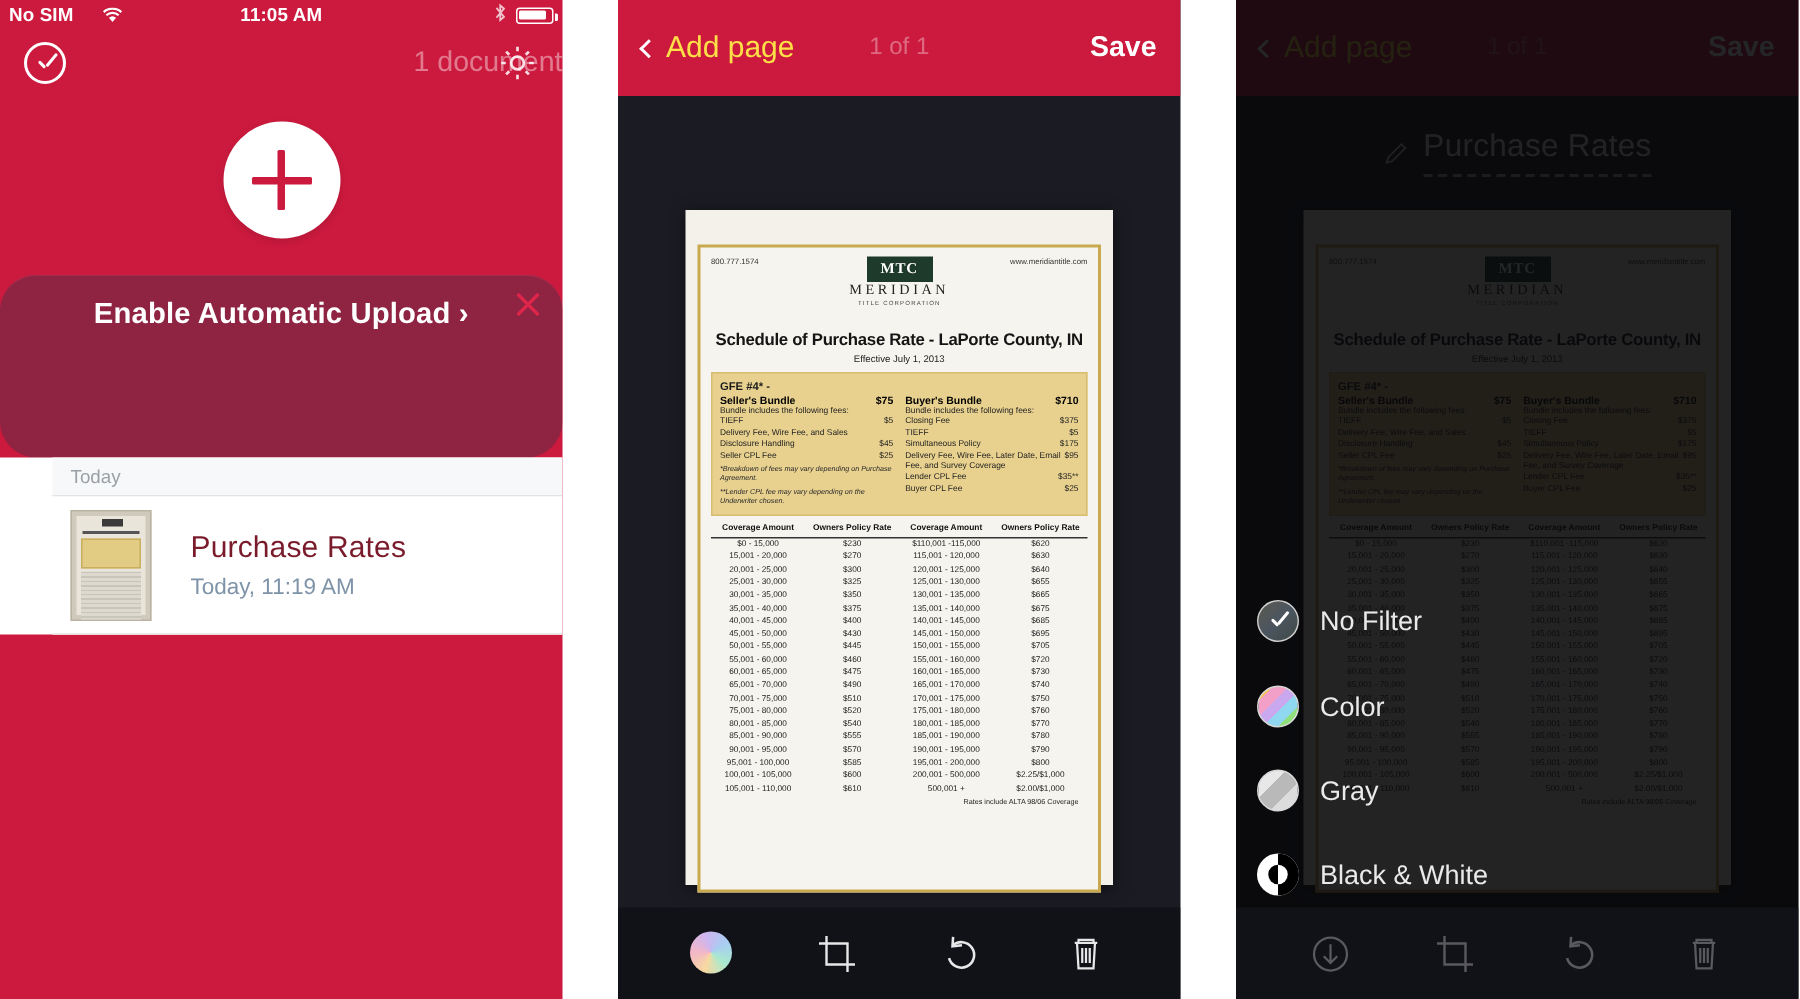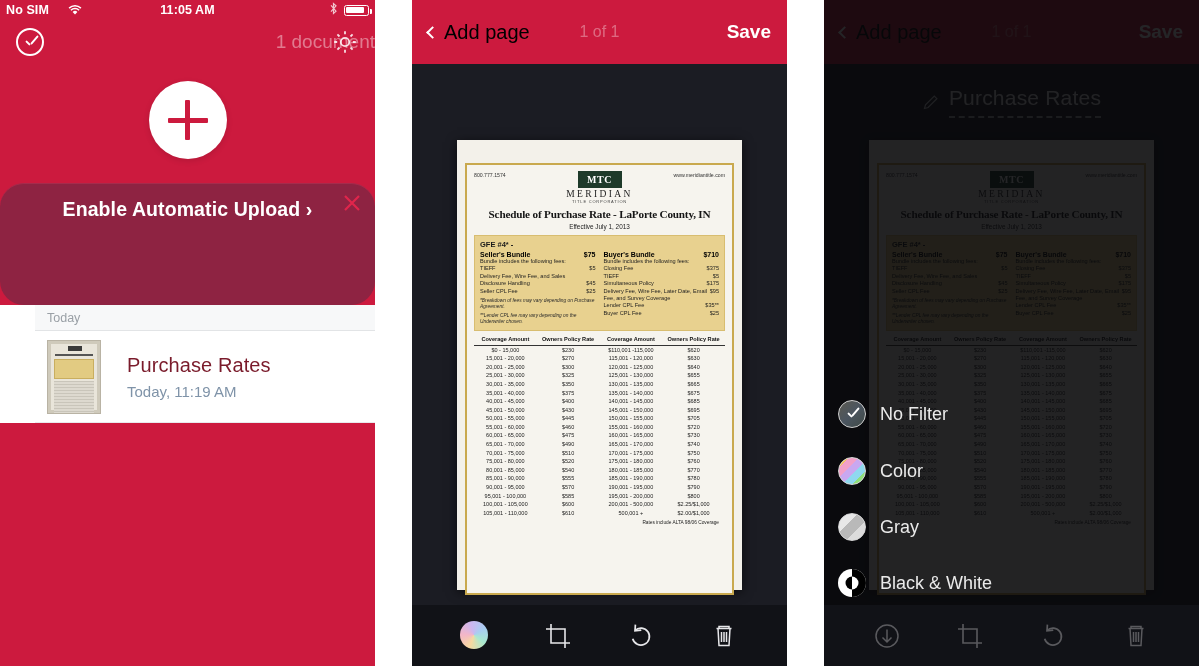--- a/index.html
+++ b/index.html
@@ -91,21 +91,21 @@
     position:relative;}
   .minidoc .mtable:before{content:"";position:absolute;inset:0;
     background:repeating-linear-gradient(180deg, #c9c5ba 0 1px, transparent 1px 3px);}
 
   
   .ed { background:#1B1C23; }
   .ed-nav {
     height:64px; background:#CC1A3E; display:flex; align-items:center;
     padding:0 16px; position:relative;
   }
-  .ed-back { color:#000000; font-size:20px; display:flex;align-items:center;gap:4px; font-weight:400;}
+  .ed-back { color:#fde047; font-size:20px; display:flex;align-items:center;gap:4px; font-weight:400;}
   .chev { display:inline-block; width:9px;height:9px;border-left:2.4px solid #fff;border-bottom:2.4px solid #fff;
           transform:rotate(45deg); margin-right:3px; }
   .ed-count { position:absolute;left:0;right:0;text-align:center;color:rgba(255,255,255,.35);
               font-size:16px; }
   .ed-save { margin-left:auto; color:#fff; font-size:19px; font-weight:bold; }
 
   .ed-title-wrap { margin-top:22px; display:flex; align-items:center; justify-content:center; gap:9px;}
   .pencil { width:18px;height:18px; position:relative; flex:0 0 18px;}
   .ed-title {
     color:#e9e9ec; font-size:21px; font-weight:300; letter-spacing:.2px;
@@ -120,22 +120,22 @@
   }
   .paper-inner { border:2px solid #c9a94e; height:432px; background:#f6f4ee; padding:6px 7px; position:relative;}
   .mtc-box { width:44px;height:17px;background:#1e3a2a;margin:0 auto; color:#fff; font-size:10px;
              display:flex;align-items:center;justify-content:center; letter-spacing:.5px; font-weight:bold;
              font-family:"Liberation Serif", serif;}
   .mtc-name { text-align:center; font-family:"Liberation Serif",serif; font-size:9.5px; letter-spacing:2.4px;
               color:#222; margin-top:1px;}
   .mtc-sub { text-align:center; font-size:4px; letter-spacing:.8px; color:#444; }
   .ph-left { position:absolute; left:7px; top:7px; font-size:5.2px; color:#333; }
   .ph-right { position:absolute; right:7px; top:7px; font-size:5.2px; color:#333; }
-  .doc-title { text-align:center; font-size:11.2px; font-weight:bold; color:#151515; margin-top:4px;
-               font-family:Liberation Serif, serif; letter-spacing:-.2px;}
+  .doc-title { text-align:center; font-size:11.2px; font-weight:bold; color:#151515; margin-top:17px;
+               font-family:Liberation Sans, sans-serif; letter-spacing:-.2px;}
   .doc-eff { text-align:center; font-size:6.4px; color:#222; margin-top:3px; }
   .gfe {
     margin-top:5px; background:#e8d18f; border:1px solid #d8bd70; padding:4px 5px 5px;
   }
   .gfe-h { font-size:7.5px; font-weight:bold; color:#1a1a1a; }
   .gfe-cols { display:flex; gap:8px; margin-top:2px; }
   .gfe-col { flex:1; }
   .gfe-row { display:flex; justify-content:space-between; font-size:5.6px; color:#1e1e1e; line-height:7.4px;}
   .gfe-b { font-size:7px; font-weight:600; display:flex; justify-content:space-between; }
   .gfe-note { font-size:4.8px; font-style:italic; color:#2a2a2a; line-height:6px; margin-top:3px;}

